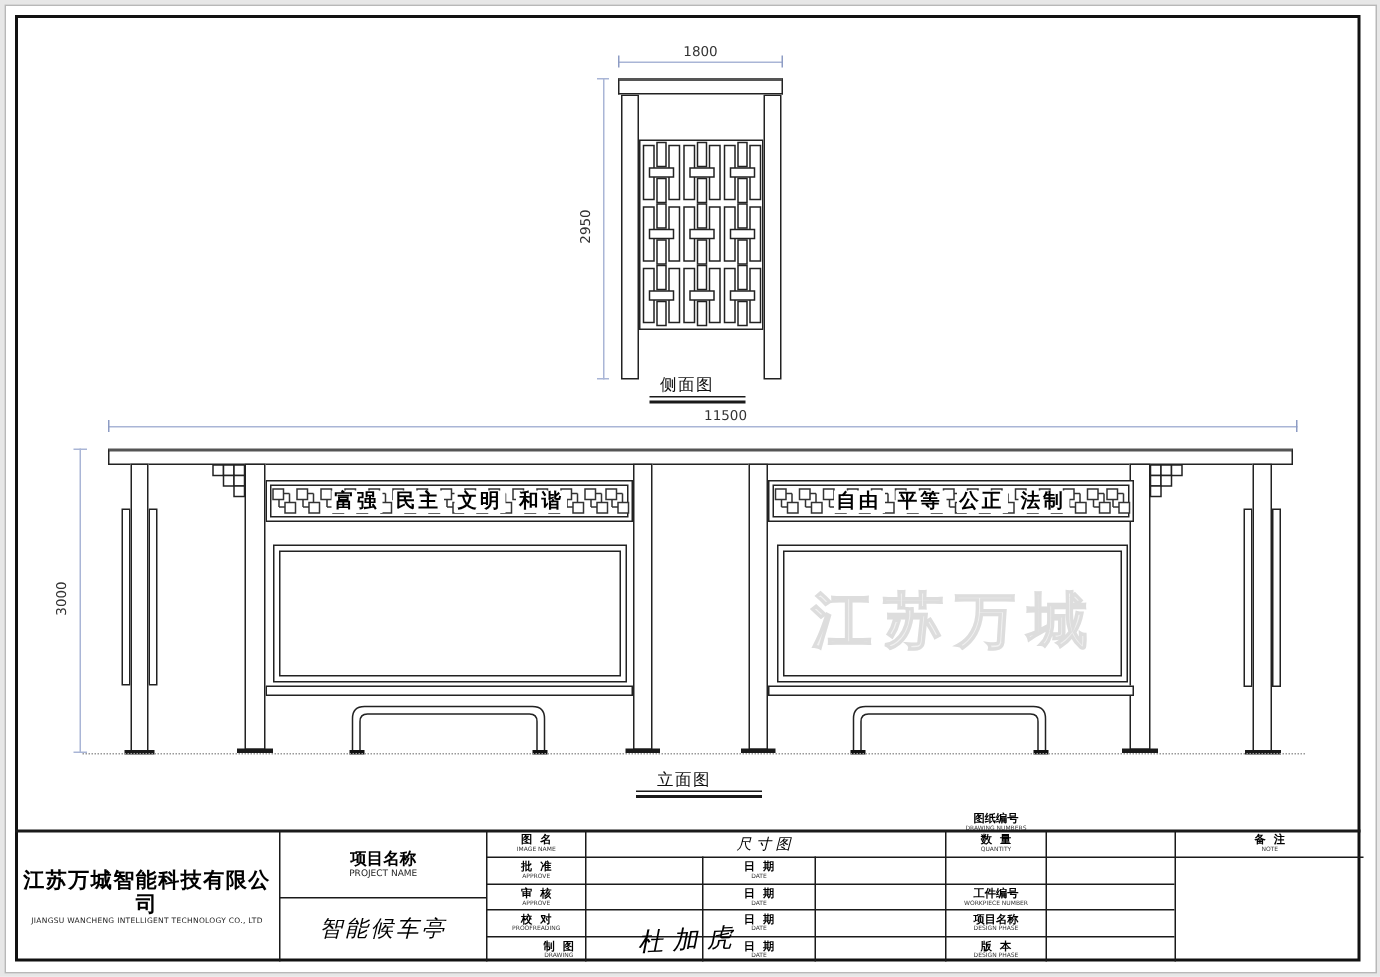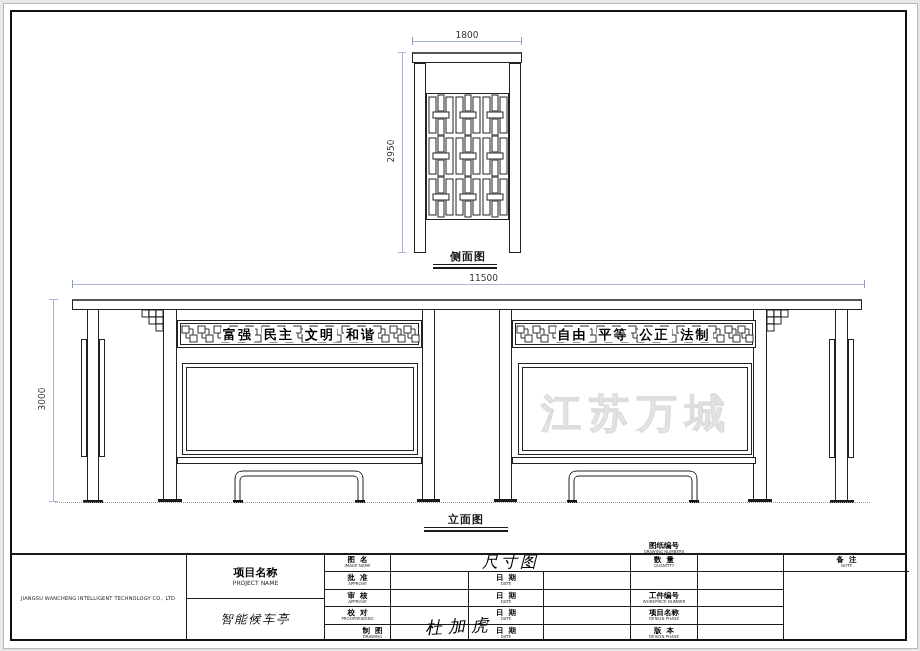--- a/index.html
+++ b/index.html
@@ -4,21 +4,21 @@
 <style>
   html,body{margin:0;padding:0;background:#e7e7e7;font-family:"DejaVu Sans","Liberation Sans",sans-serif;}
   #stage{position:relative;width:920px;height:651px;background:#e7e7e7;overflow:hidden;}
   .abs{position:absolute;}
   .ln{position:absolute;background:#1a1a1a;}
   .dln{position:absolute;background:#a9b5d6;}
   .box{position:absolute;border:1px solid #222;background:#fff;box-sizing:border-box;}
   .nofill{background:transparent;}
   .dimtxt{position:absolute;font-size:9px;color:#333;text-align:center;background:#fff;line-height:10px;}
   .vdim{transform:rotate(-90deg);transform-origin:center;}
-  .viewlabel{position:absolute;font-size:11px;font-weight:bold;color:#111;text-align:center;letter-spacing:1px;}
+  .viewlabel{position:absolute;font-size:11px;font-weight:normal;color:#111;text-align:left;letter-spacing:1px;}
   .bandtxt{position:absolute;display:flex;justify-content:center;align-items:center;gap:7px;}
   .bandtxt span{font-size:13px;font-weight:bold;color:#000;background:#fff;padding:0 2px;letter-spacing:2px;line-height:15px;}
   .watermark{position:absolute;font-size:40px;font-weight:bold;color:#f1f1f1;-webkit-text-stroke:1px #ddd;letter-spacing:8px;white-space:nowrap;}
   .cell{position:absolute;display:flex;flex-direction:column;align-items:center;justify-content:center;box-sizing:border-box;text-align:center;}
   .cn-lg{font-size:14px;font-weight:bold;color:#000;line-height:16px;letter-spacing:1px;}
   .en-sm{font-size:5px;color:#222;line-height:6px;letter-spacing:.2px;}
   .cn-md{font-size:11px;font-weight:bold;color:#000;line-height:12px;}
   .en-md{font-size:6px;color:#222;line-height:7px;}
   .cn-row{font-size:7.5px;font-weight:bold;color:#000;line-height:8px;white-space:pre;}
   .en-row{font-size:4px;color:#333;line-height:4.5px;white-space:nowrap;}
@@ -235,29 +235,30 @@
     <div class="ln" style="left:630px;top:554px;width:1px;height:87px;"></div>
     <div class="ln" style="left:697px;top:554px;width:1px;height:87px;"></div>
     <div class="ln" style="left:783px;top:554px;width:1px;height:87px;"></div>
     <div class="ln" style="left:324px;top:571px;width:585px;height:1px;"></div>
     <div class="ln" style="left:324px;top:589px;width:459px;height:1px;"></div>
     <div class="ln" style="left:324px;top:606px;width:459px;height:1px;"></div>
     <div class="ln" style="left:324px;top:624px;width:459px;height:1px;"></div>
     <div class="ln" style="left:186px;top:598px;width:138px;height:1px;"></div>
 
     <div class="cell" style="left:10px;top:555px;width:176px;height:85px;">
+      <div class="cn-lg">江苏万城智能科技有限公司</div>
       <div class="en-sm">JIANGSU WANCHENG INTELLIGENT TECHNOLOGY CO., LTD</div>
     </div>
 
     <div class="cell" style="left:187px;top:555px;width:137px;height:43px;">
       <div class="cn-md">项目名称</div>
       <div class="en-md">PROJECT NAME</div>
     </div>
     <div class="cell" style="left:187px;top:599px;width:137px;height:41px;">
-      <div class="script" style="font-size:12px;color:#000;letter-spacing:2px;">智能候车亭</div>
+      <div class="script" style="font-size:15px;color:#000;letter-spacing:2px;">智能候车亭</div>
     </div>
 
     <div class="cell" style="left:325px;top:554px;width:65px;height:17px;text-align:center;">
       <div class="cn-row">图  名</div>
       <div class="en-row">IMAGE NAME</div>
     </div>
     <div class="cell" style="left:325px;top:572px;width:65px;height:17px;">
       <div class="cn-row">批  准</div>
       <div class="en-row">APPROVE</div>
     </div>
@@ -268,21 +269,21 @@
     <div class="cell" style="left:325px;top:607px;width:65px;height:17px;">
       <div class="cn-row">校  对</div>
       <div class="en-row">PROOFREADING</div>
     </div>
     <div class="cell" style="left:340px;top:625px;width:65px;height:16px;">
       <div class="cn-row">制  图</div>
       <div class="en-row">DRAWING</div>
     </div>
 
     <div class="cell" style="left:391px;top:554px;width:239px;height:17px;">
-      <div class="script" style="font-size:16px;color:#000;letter-spacing:3px;">尺寸图</div>
+      <div class="script" style="font-size:10px;color:#000;letter-spacing:3px;">尺寸图</div>
     </div>
 
     <div class="cell" style="left:469px;top:572px;width:74px;height:17px;">
       <div class="cn-row">日  期</div>
       <div class="en-row">DATE</div>
     </div>
     <div class="cell" style="left:469px;top:590px;width:74px;height:16px;">
       <div class="cn-row">日  期</div>
       <div class="en-row">DATE</div>
     </div>

